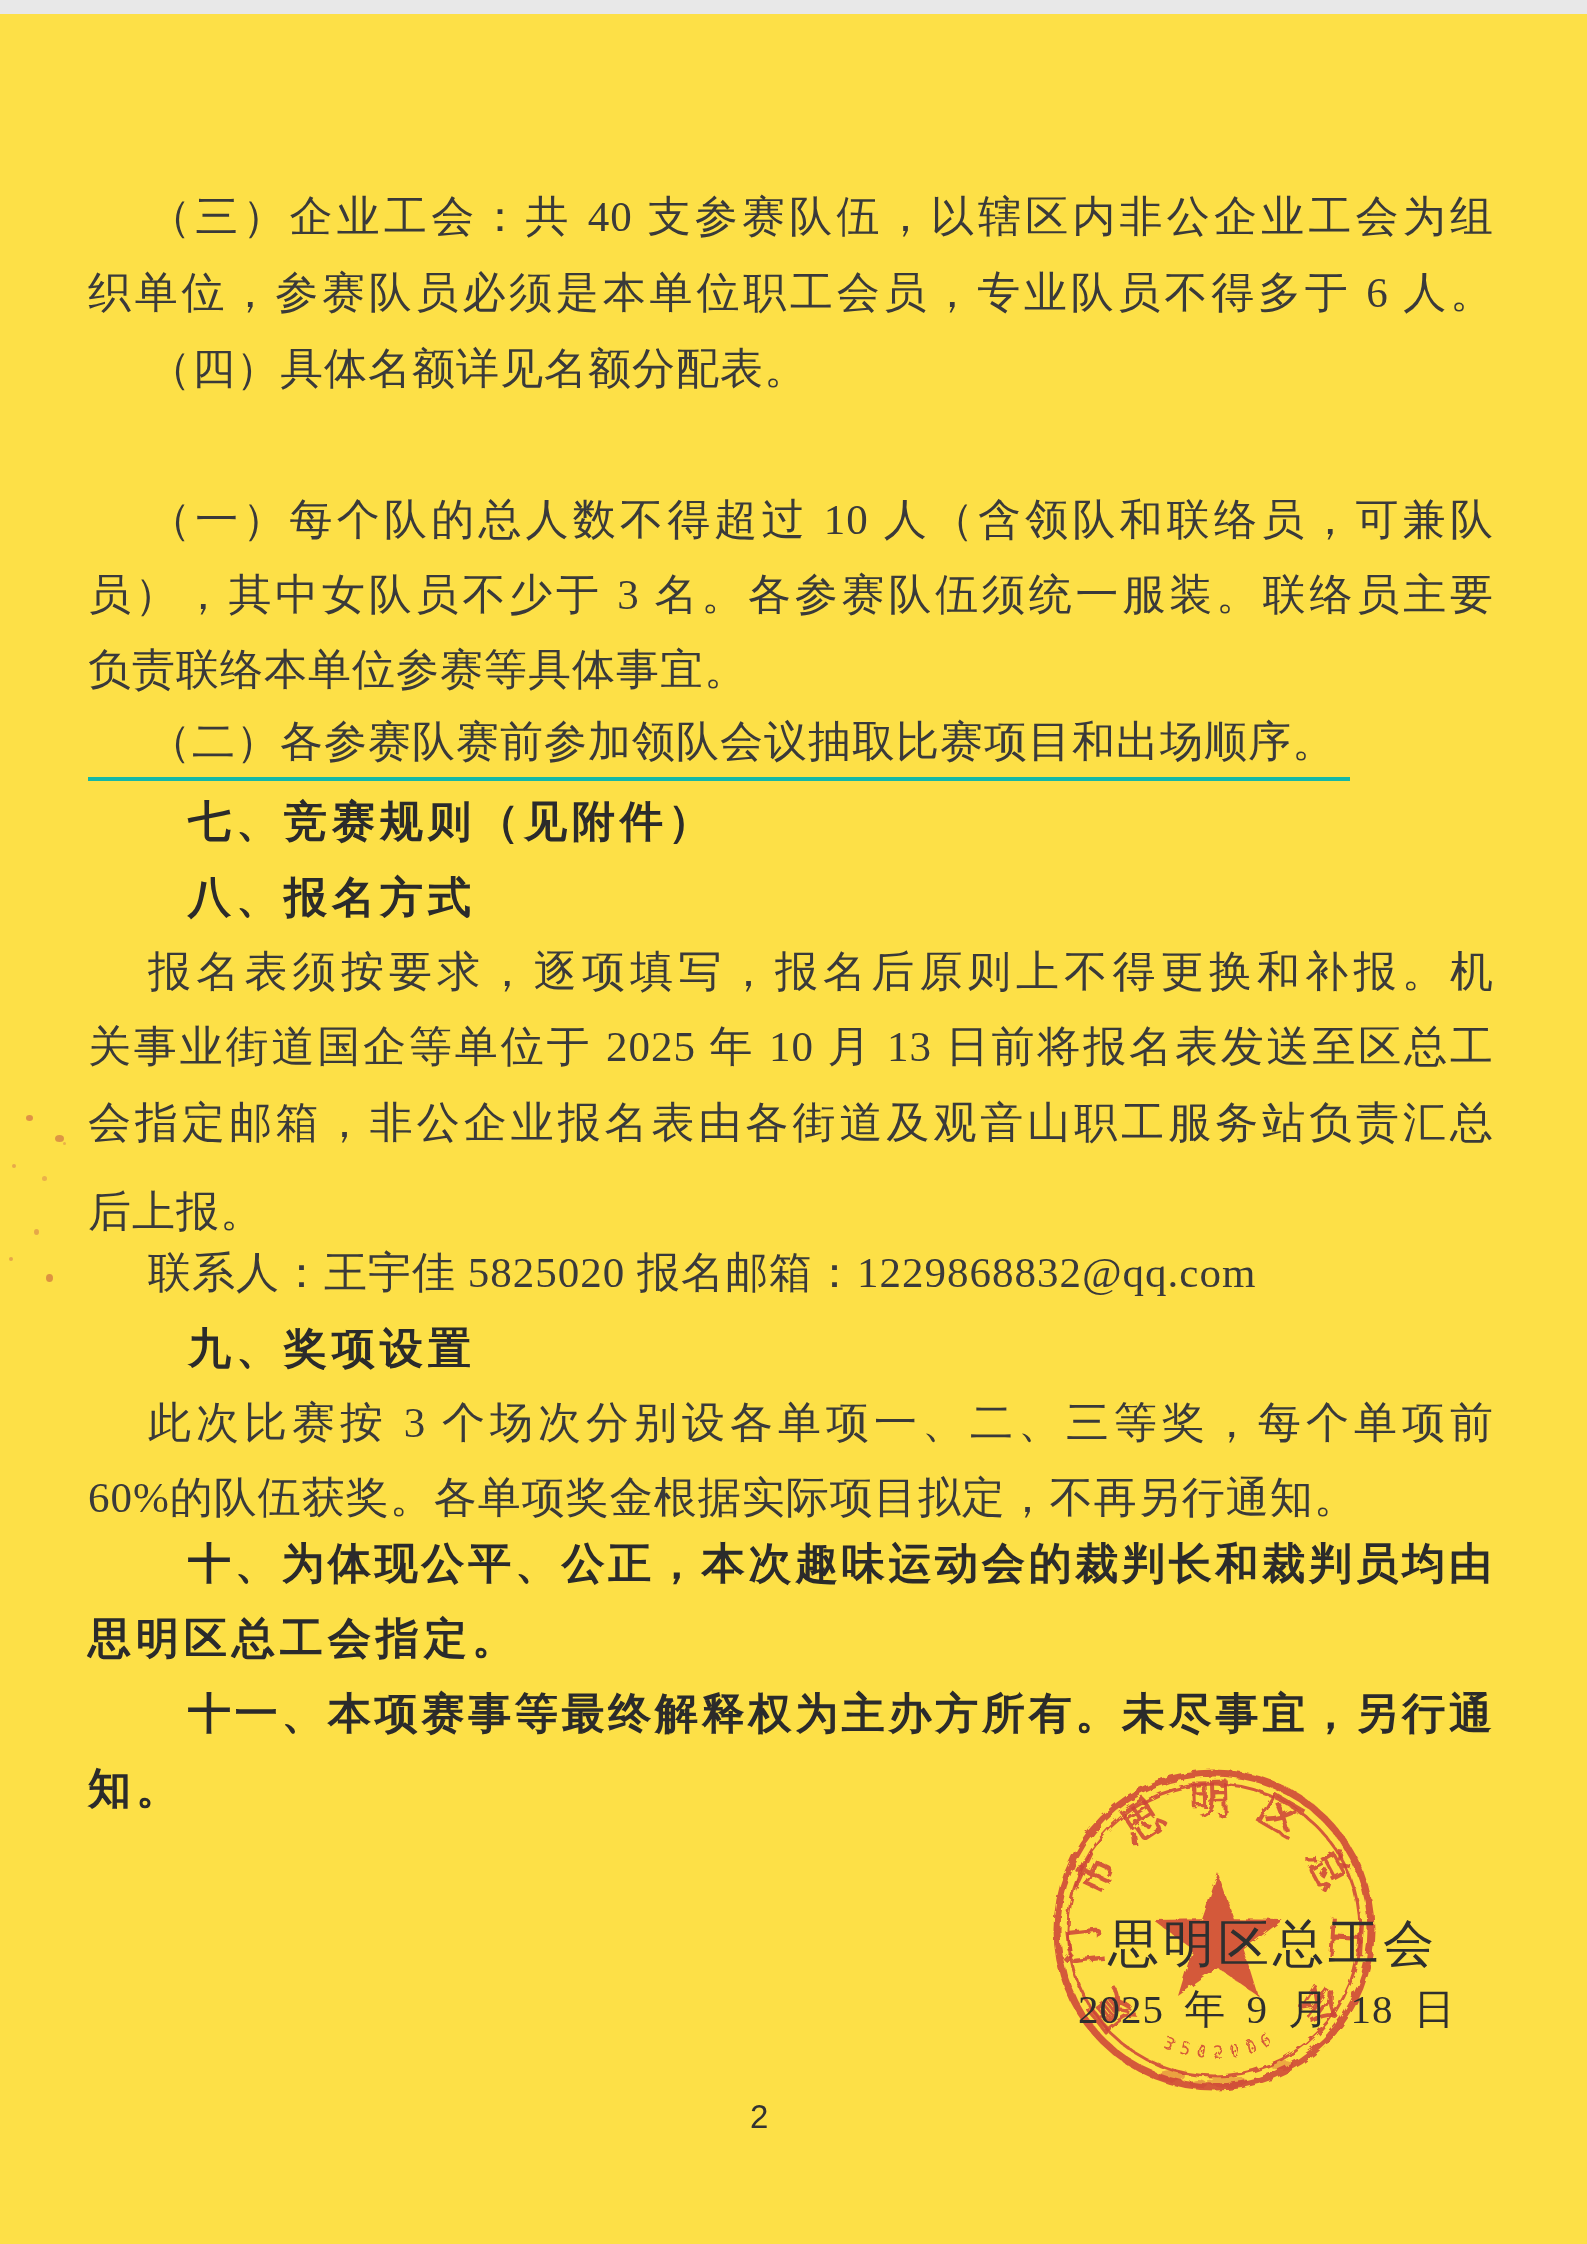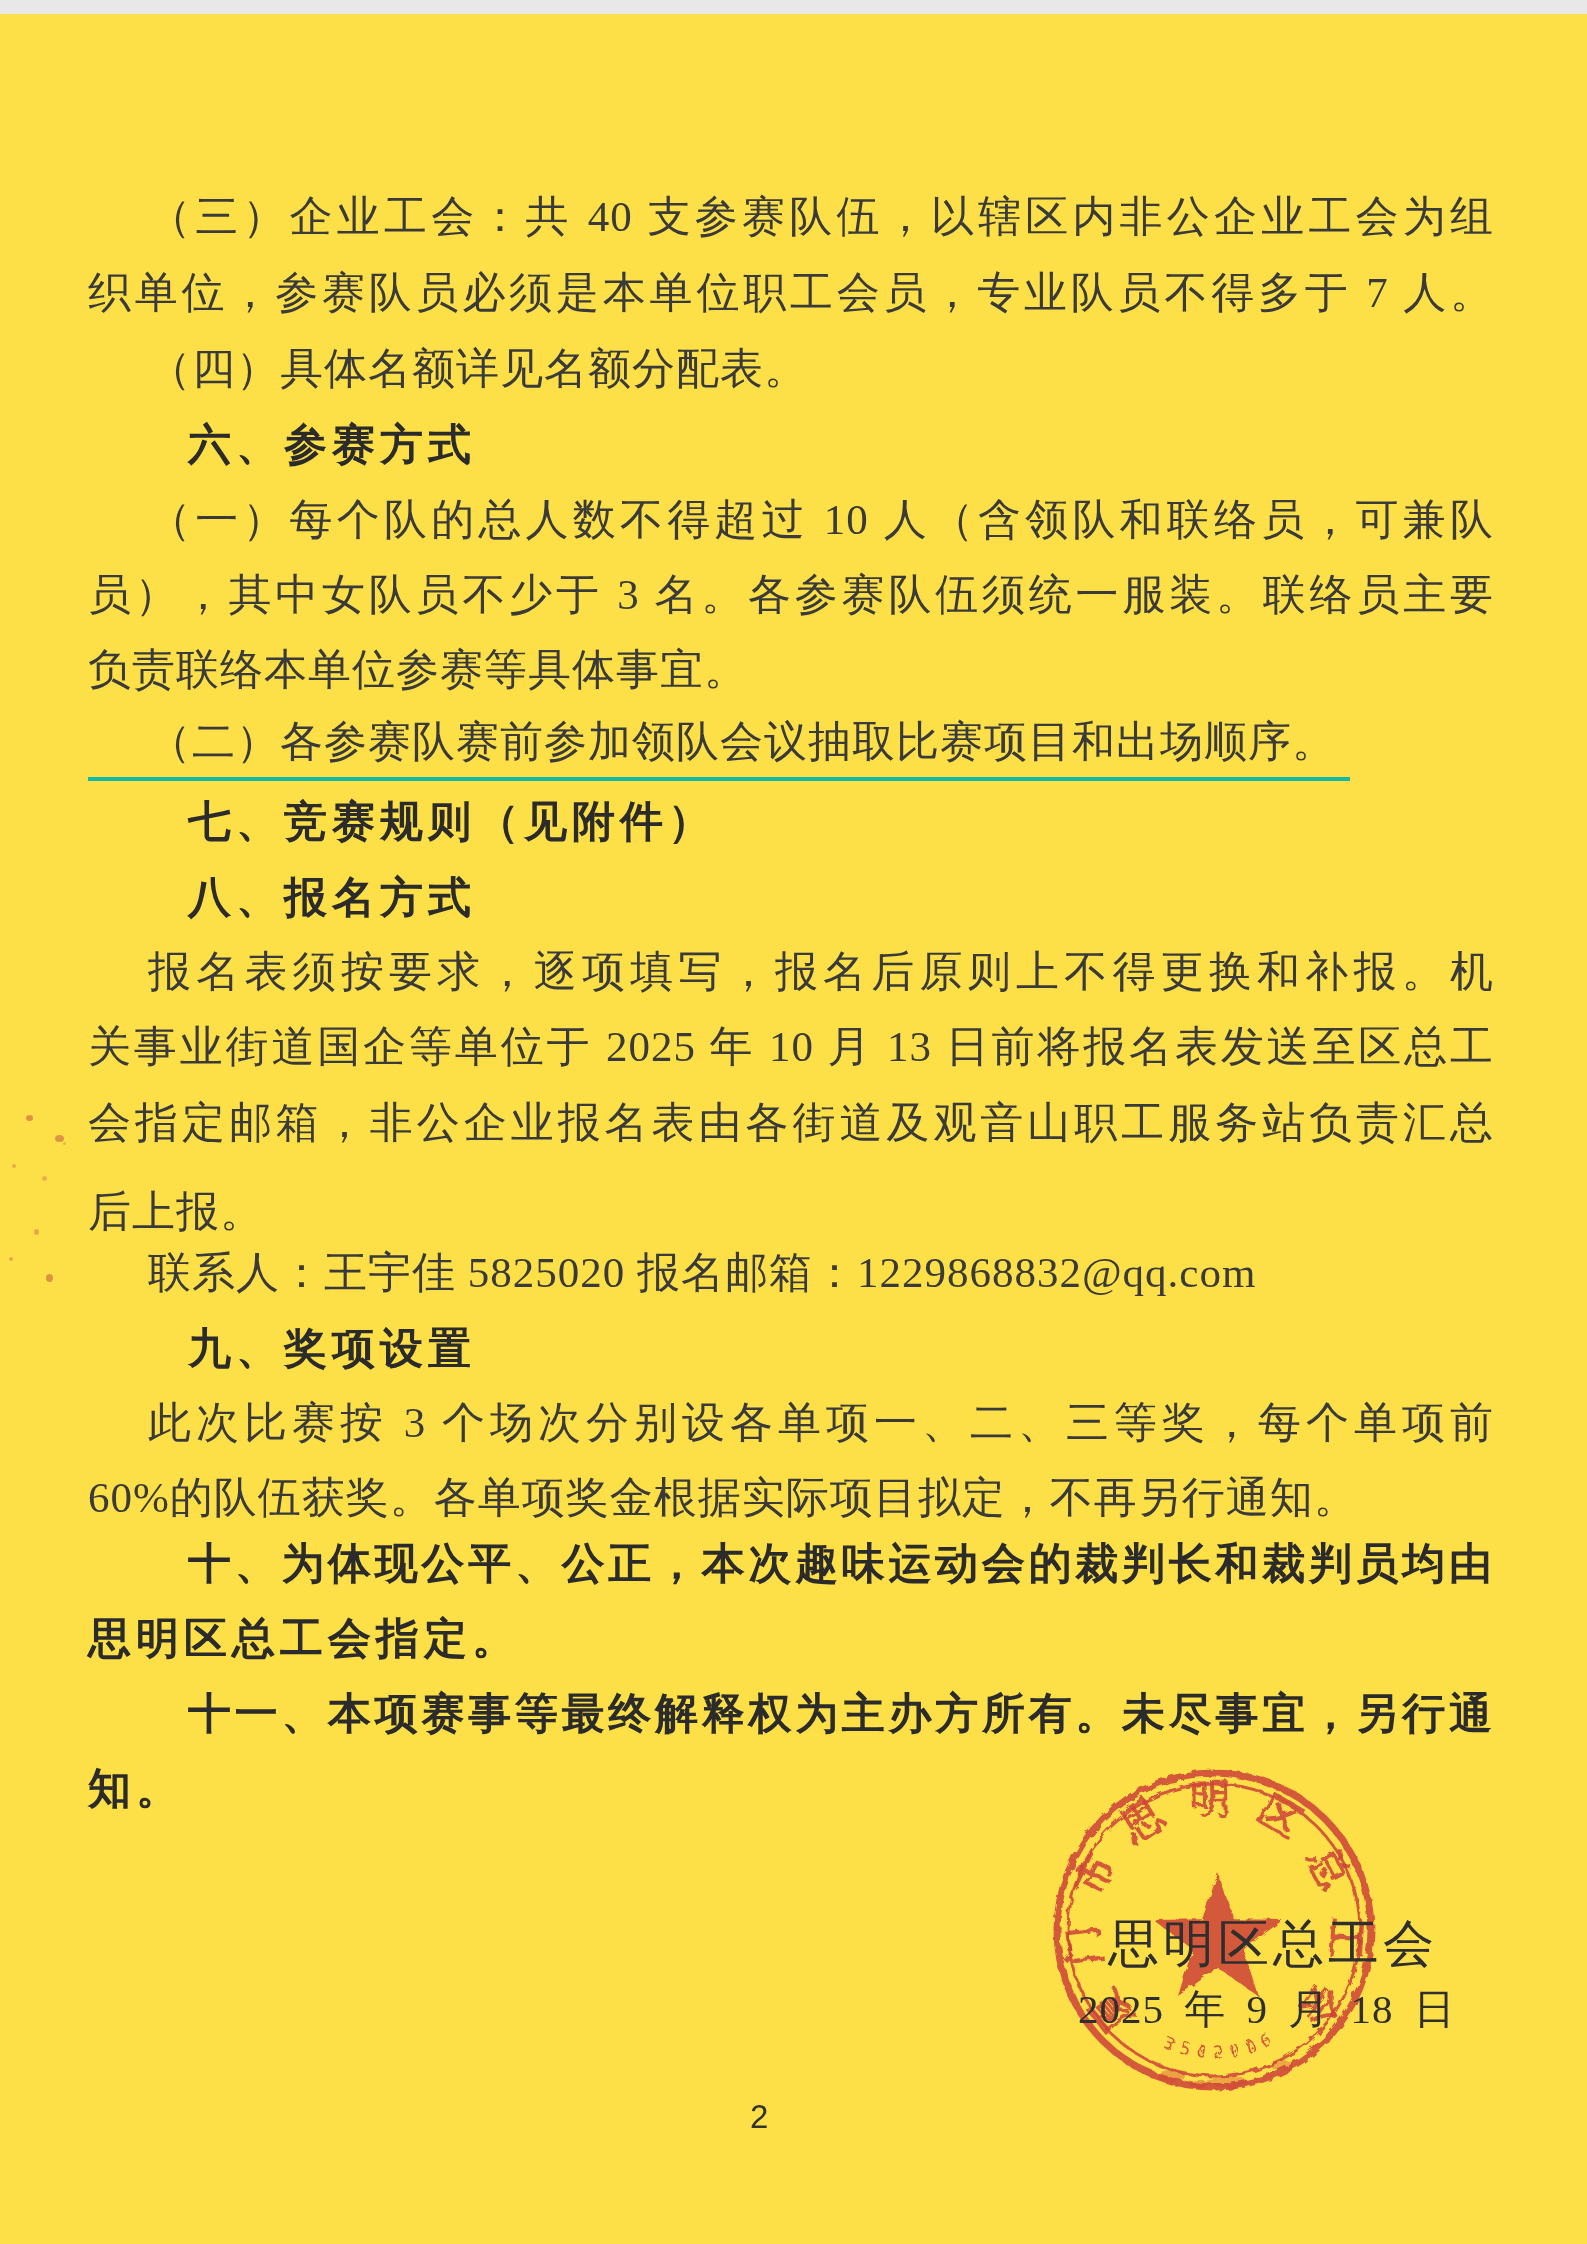--- a/index.html
+++ b/index.html
@@ -56,23 +56,22 @@
   }
   .artifacts{position:absolute;left:0;top:0;width:1587px;height:2244px;pointer-events:none;}
   .dot{position:absolute;border-radius:50%;filter:blur(0.5px);}
 </style>
 </head>
 <body>
 
 <div class="page">
 
   <div class="ln ind jst" style="top:177px">（三）企业工会：共 40 支参赛队伍，以辖区内非公企业工会为组</div>
-  <div class="ln jst" style="top:253px">织单位，参赛队员必须是本单位职工会员，专业队员不得多于 7 人。</div>
+  <div class="ln jst" style="top:253px">织单位，参赛队员必须是本单位职工会员，专业队员不得多于 6 人。</div>
   <div class="ln ind" style="top:329px">（四）具体名额详见名额分配表。</div>
-  <div class="ln ind2 hd" style="top:404px">六、参赛方式</div>
   <div class="ln ind jst" style="top:480px">（一）每个队的总人数不得超过 10 人（含领队和联络员，可兼队</div>
   <div class="ln jst" style="top:555px">员），其中女队员不少于 3 名。各参赛队伍须统一服装。联络员主要</div>
   <div class="ln" style="top:630px">负责联络本单位参赛等具体事宜。</div>
   <div class="ln ind ul-line" style="top:702px">（二）各参赛队赛前参加领队会议抽取比赛项目和出场顺序。</div>
   <div class="ln ind2 hd" style="top:781px">七、竞赛规则（见附件）</div>
   <div class="ln ind2 hd" style="top:857px">八、报名方式</div>
   <div class="ln ind jst" style="top:932px">报名表须按要求，逐项填写，报名后原则上不得更换和补报。机</div>
   <div class="ln jst" style="top:1007px">关事业街道国企等单位于 2025 年 10 月 13 日前将报名表发送至区总工</div>
   <div class="ln jst" style="top:1083px">会指定邮箱，非公企业报名表由各街道及观音山职工服务站负责汇总</div>
   <div class="ln" style="top:1172px">后上报。</div>

